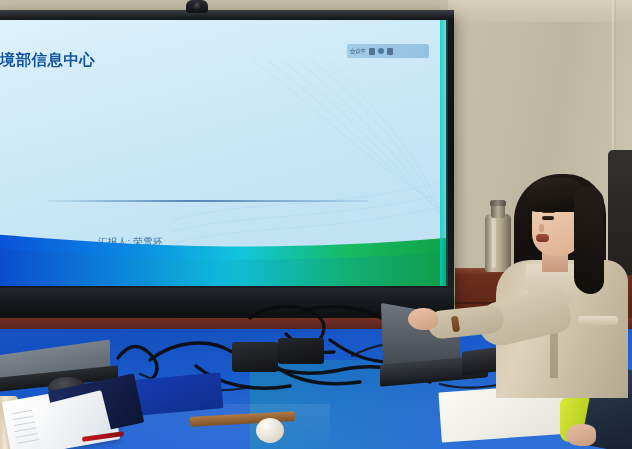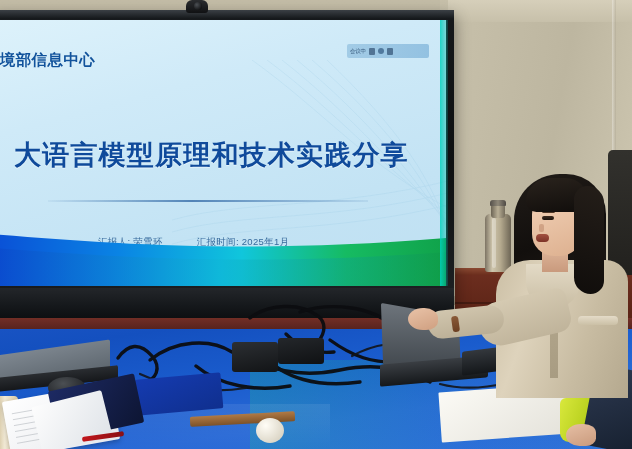--- a/index.html
+++ b/index.html
@@ -428,26 +428,24 @@
           <path d="M125 0 C195 58 245 118 280 174"></path>
           <path d="M140 0 C210 60 258 120 280 182"></path>
           <path d="M155 0 C222 64 268 124 280 190"></path>
           <path d="M0 160 C70 140 160 150 280 120"></path>
           <path d="M0 172 C70 152 160 162 280 132"></path>
           <path d="M0 184 C70 164 160 174 280 144"></path>
         </g>
       </svg>
 
       <div class="org-header">态环境部信息中心</div>
-      <div class="slide-title">大语言模型原理和技术实践分享</div>
       <div class="title-rule"></div>
 
       <div class="slide-meta">
         <span>汇报人: 荣雪环</span>
-        <span>汇报时间: 2025年1月</span>
       </div>
 
       <svg class="wave" viewBox="0 0 454 64" preserveAspectRatio="none">
         <defs>
           <linearGradient id="wg" x1="0" y1="0" x2="1" y2="0">
             <stop offset="0%" stop-color="#0a4fd6"></stop>
             <stop offset="28%" stop-color="#0a84e4"></stop>
             <stop offset="55%" stop-color="#10c6dc"></stop>
             <stop offset="78%" stop-color="#16bb62"></stop>
             <stop offset="100%" stop-color="#10a24a"></stop>

